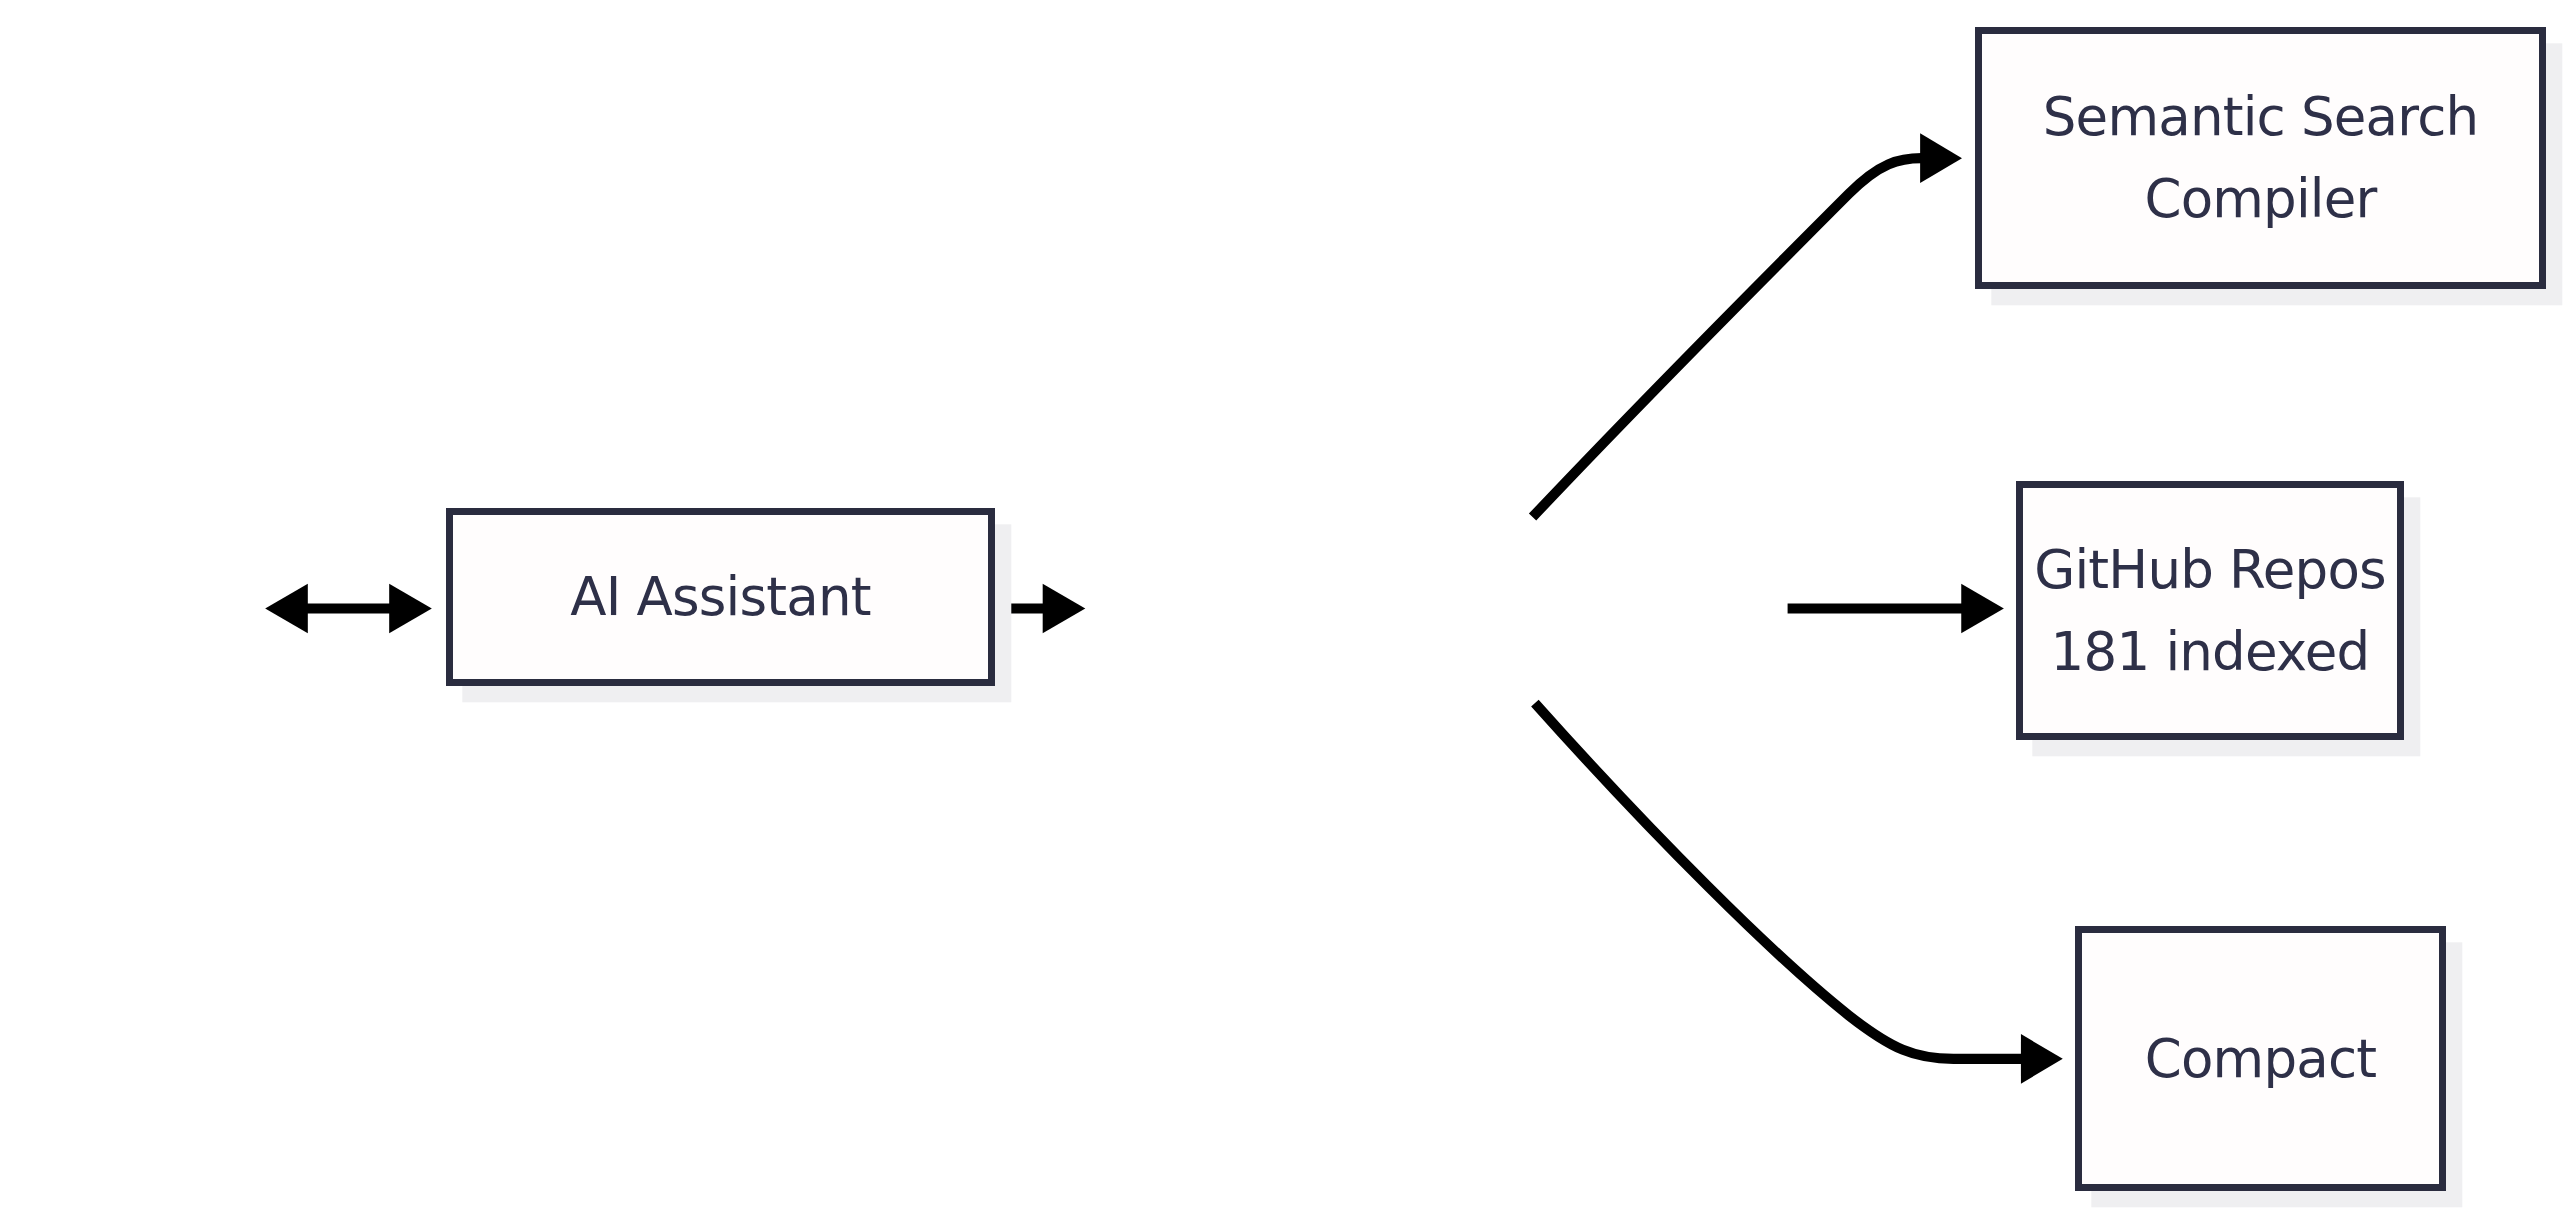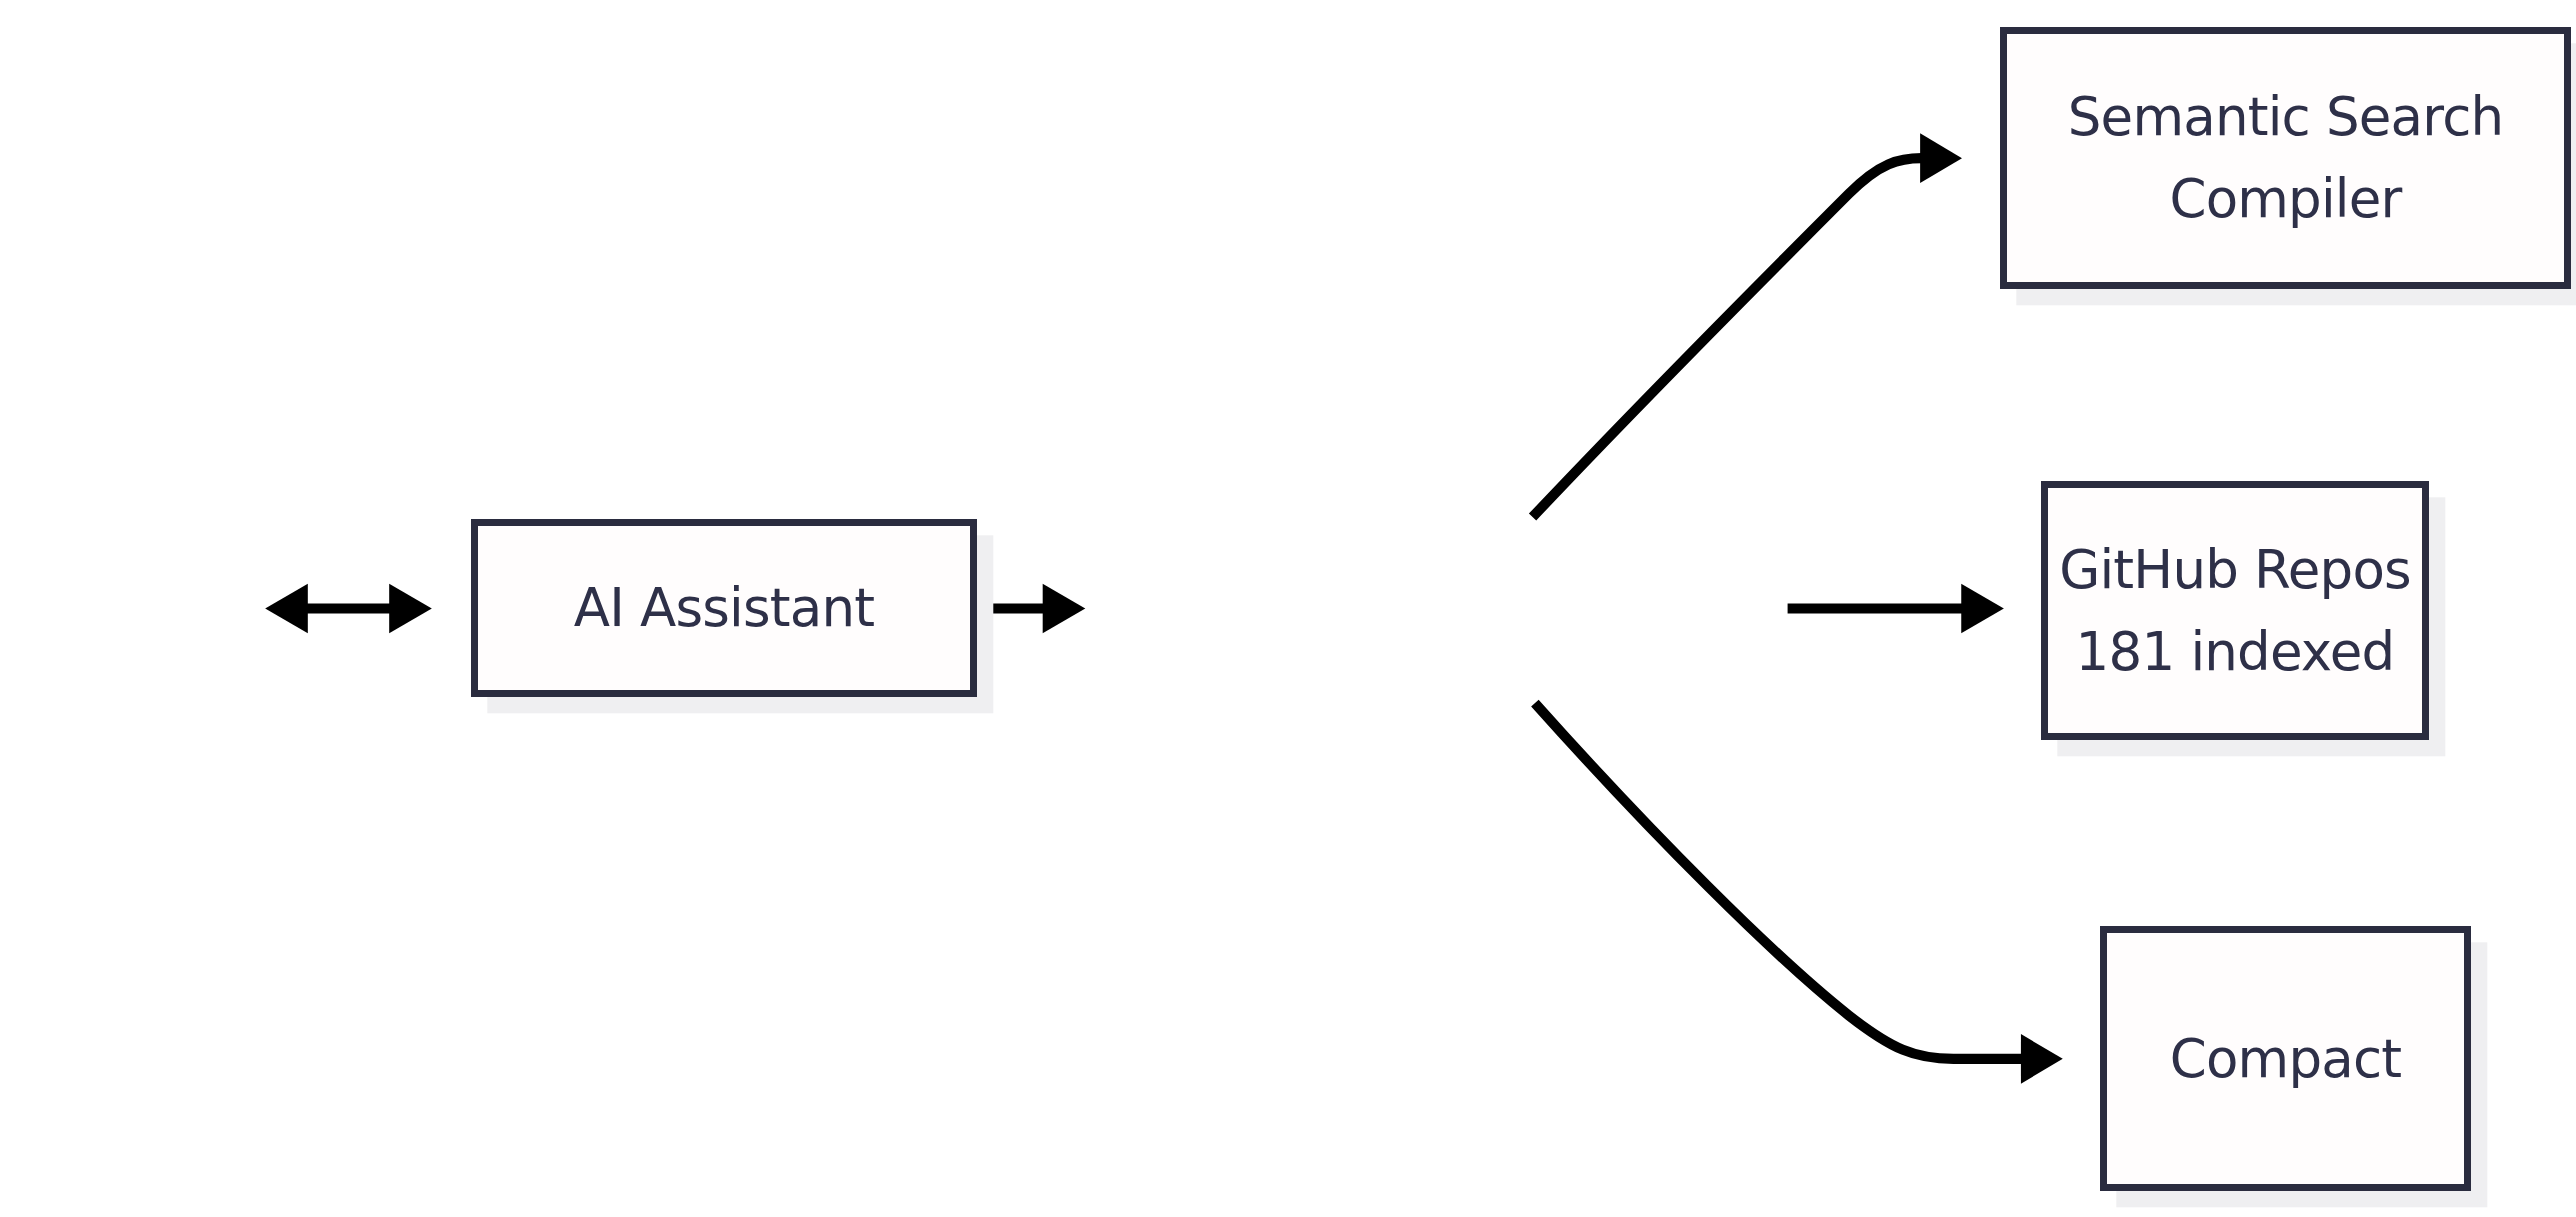--- a/index.html
+++ b/index.html
@@ -43,24 +43,23 @@
     flex-direction: column;
     align-items: center;
     justify-content: center;
     text-align: center;
     color: #2e3048;
     font-size: 53px;
     font-weight: 500;
     letter-spacing: -0.8px;
     line-height: 82px;
     white-space: nowrap;
-    margin-left: 25px;
   }
   #node-you      { left: 29.5px;   top: 519px;  width: 228px; height: 178px; }
-  #node-ai       { left: 446px;  top: 519px;  width: 506px; height: 178px; }
+  #node-ai       { left: 446px;  top: 508px;  width: 549px; height: 178px; }
   #node-mcp      { left: 1099px; top: 517px;  width: 688px; height: 186px; }
   #node-semantic { left: 1975px; top: 27px;   width: 571px; height: 262px; }
   #node-github   { left: 2016px; top: 481px;  width: 388px; height: 259px; }
   #node-compact  { left: 2075px; top: 926px; width: 371px; height: 265px; }
 </style>
 </head>
 <body>
 
 <div class="canvas">
 

